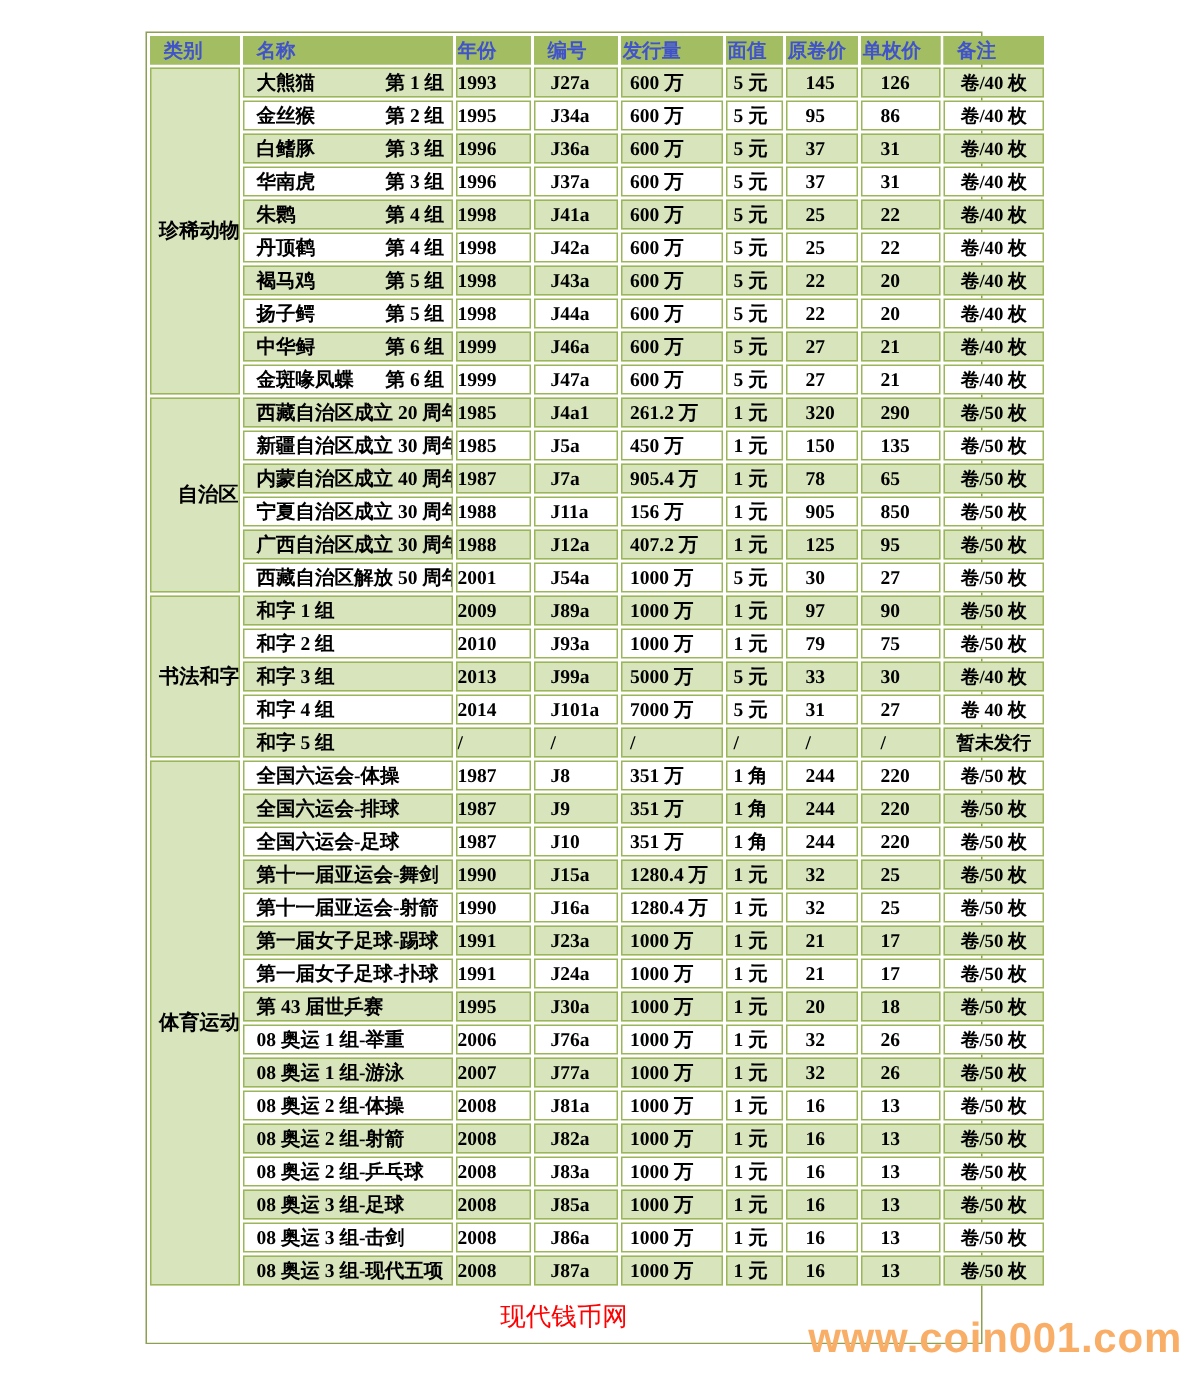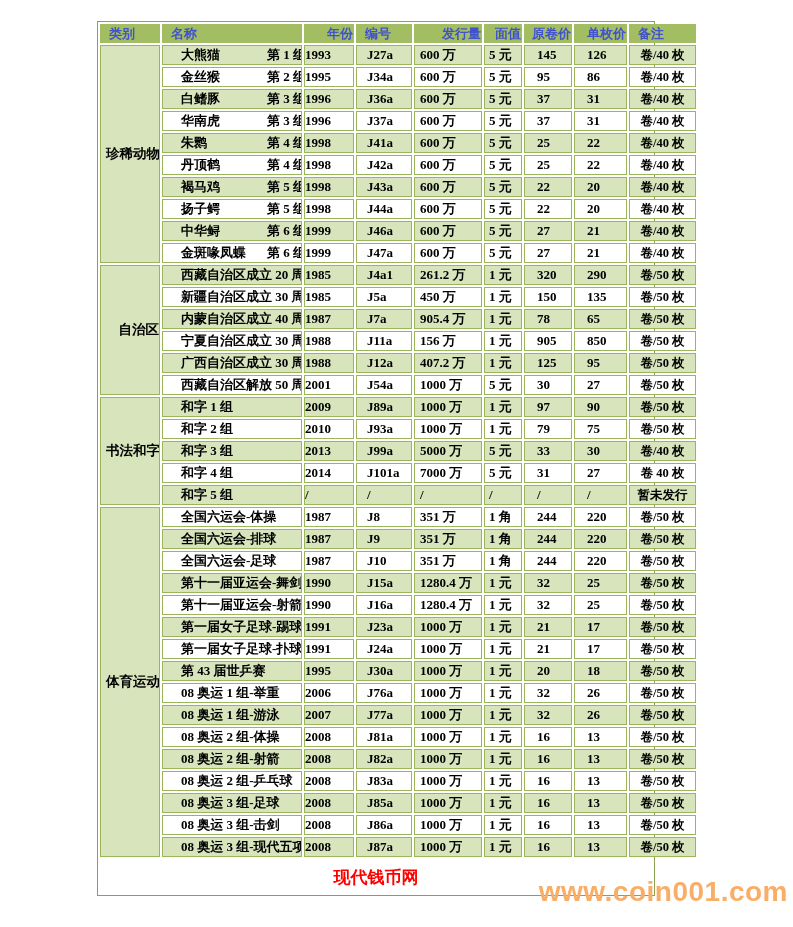--- a/index.html
+++ b/index.html
@@ -39,31 +39,31 @@
   .coin-table thead th {
     background: #a3bd62;
     border-color: #a3bd62;
     color: #4153cb;
     text-align: left;
     height: 19px;
     line-height: 17px;
     font-size: 13px;
     padding-left: 8px;
   }
-  .coin-table thead th.h-center { text-align: right; padding-left: 0; }
+  .coin-table thead th.h-center { text-align: left; padding-left: 0; }
   tr.row-green td { background: #d7e4bc; }
   tr.row-white td { background: #ffffff; }
   td.cat {
     background: #d7e4bc !important;
     vertical-align: middle;
     text-align: right;
     padding-left: 5px;
     font-size: 13.5px;
   }
-  td.name { padding-left: 18px; }
+  td.name { padding-left: 8px; }
   .name-wrap { position: relative; width: 100%; }
   .name-wrap .group { position: absolute; left: 86px; top: 0; }
   td.c-year  { text-align: left; padding-left: 0; }
   td.c-code  { text-align: left; padding-left: 10px; margin-top: 28px; }
   td.c-issue { text-align: left; padding-left: 5px; }
   td.c-face  { text-align: left; padding-left: 4px; }
   td.c-price { text-align: left; padding-left: 12px; }
   td.c-remark{ text-align: center; padding-left: 0; font-size: 12.5px; }
   .t-black { color: #000000; }
   .t-green { color: #00a65c; }
@@ -73,21 +73,21 @@
     height: 36px;
     display: flex;
     align-items: center;
     justify-content: center;
     gap: 7px;
     background: #ffffff;
   }
   .site-name {
     color: #ff0000;
     font-size: 17px;
-    font-weight: bold;
+    font-weight: normal;
   }
   .site-url {
     font-family: "Liberation Mono", "DejaVu Sans Mono", monospace;
     font-size: 14px;
     font-weight: bold;
     color: #000000;
     text-decoration: underline;
     cursor: pointer;
   }
   .watermark {

